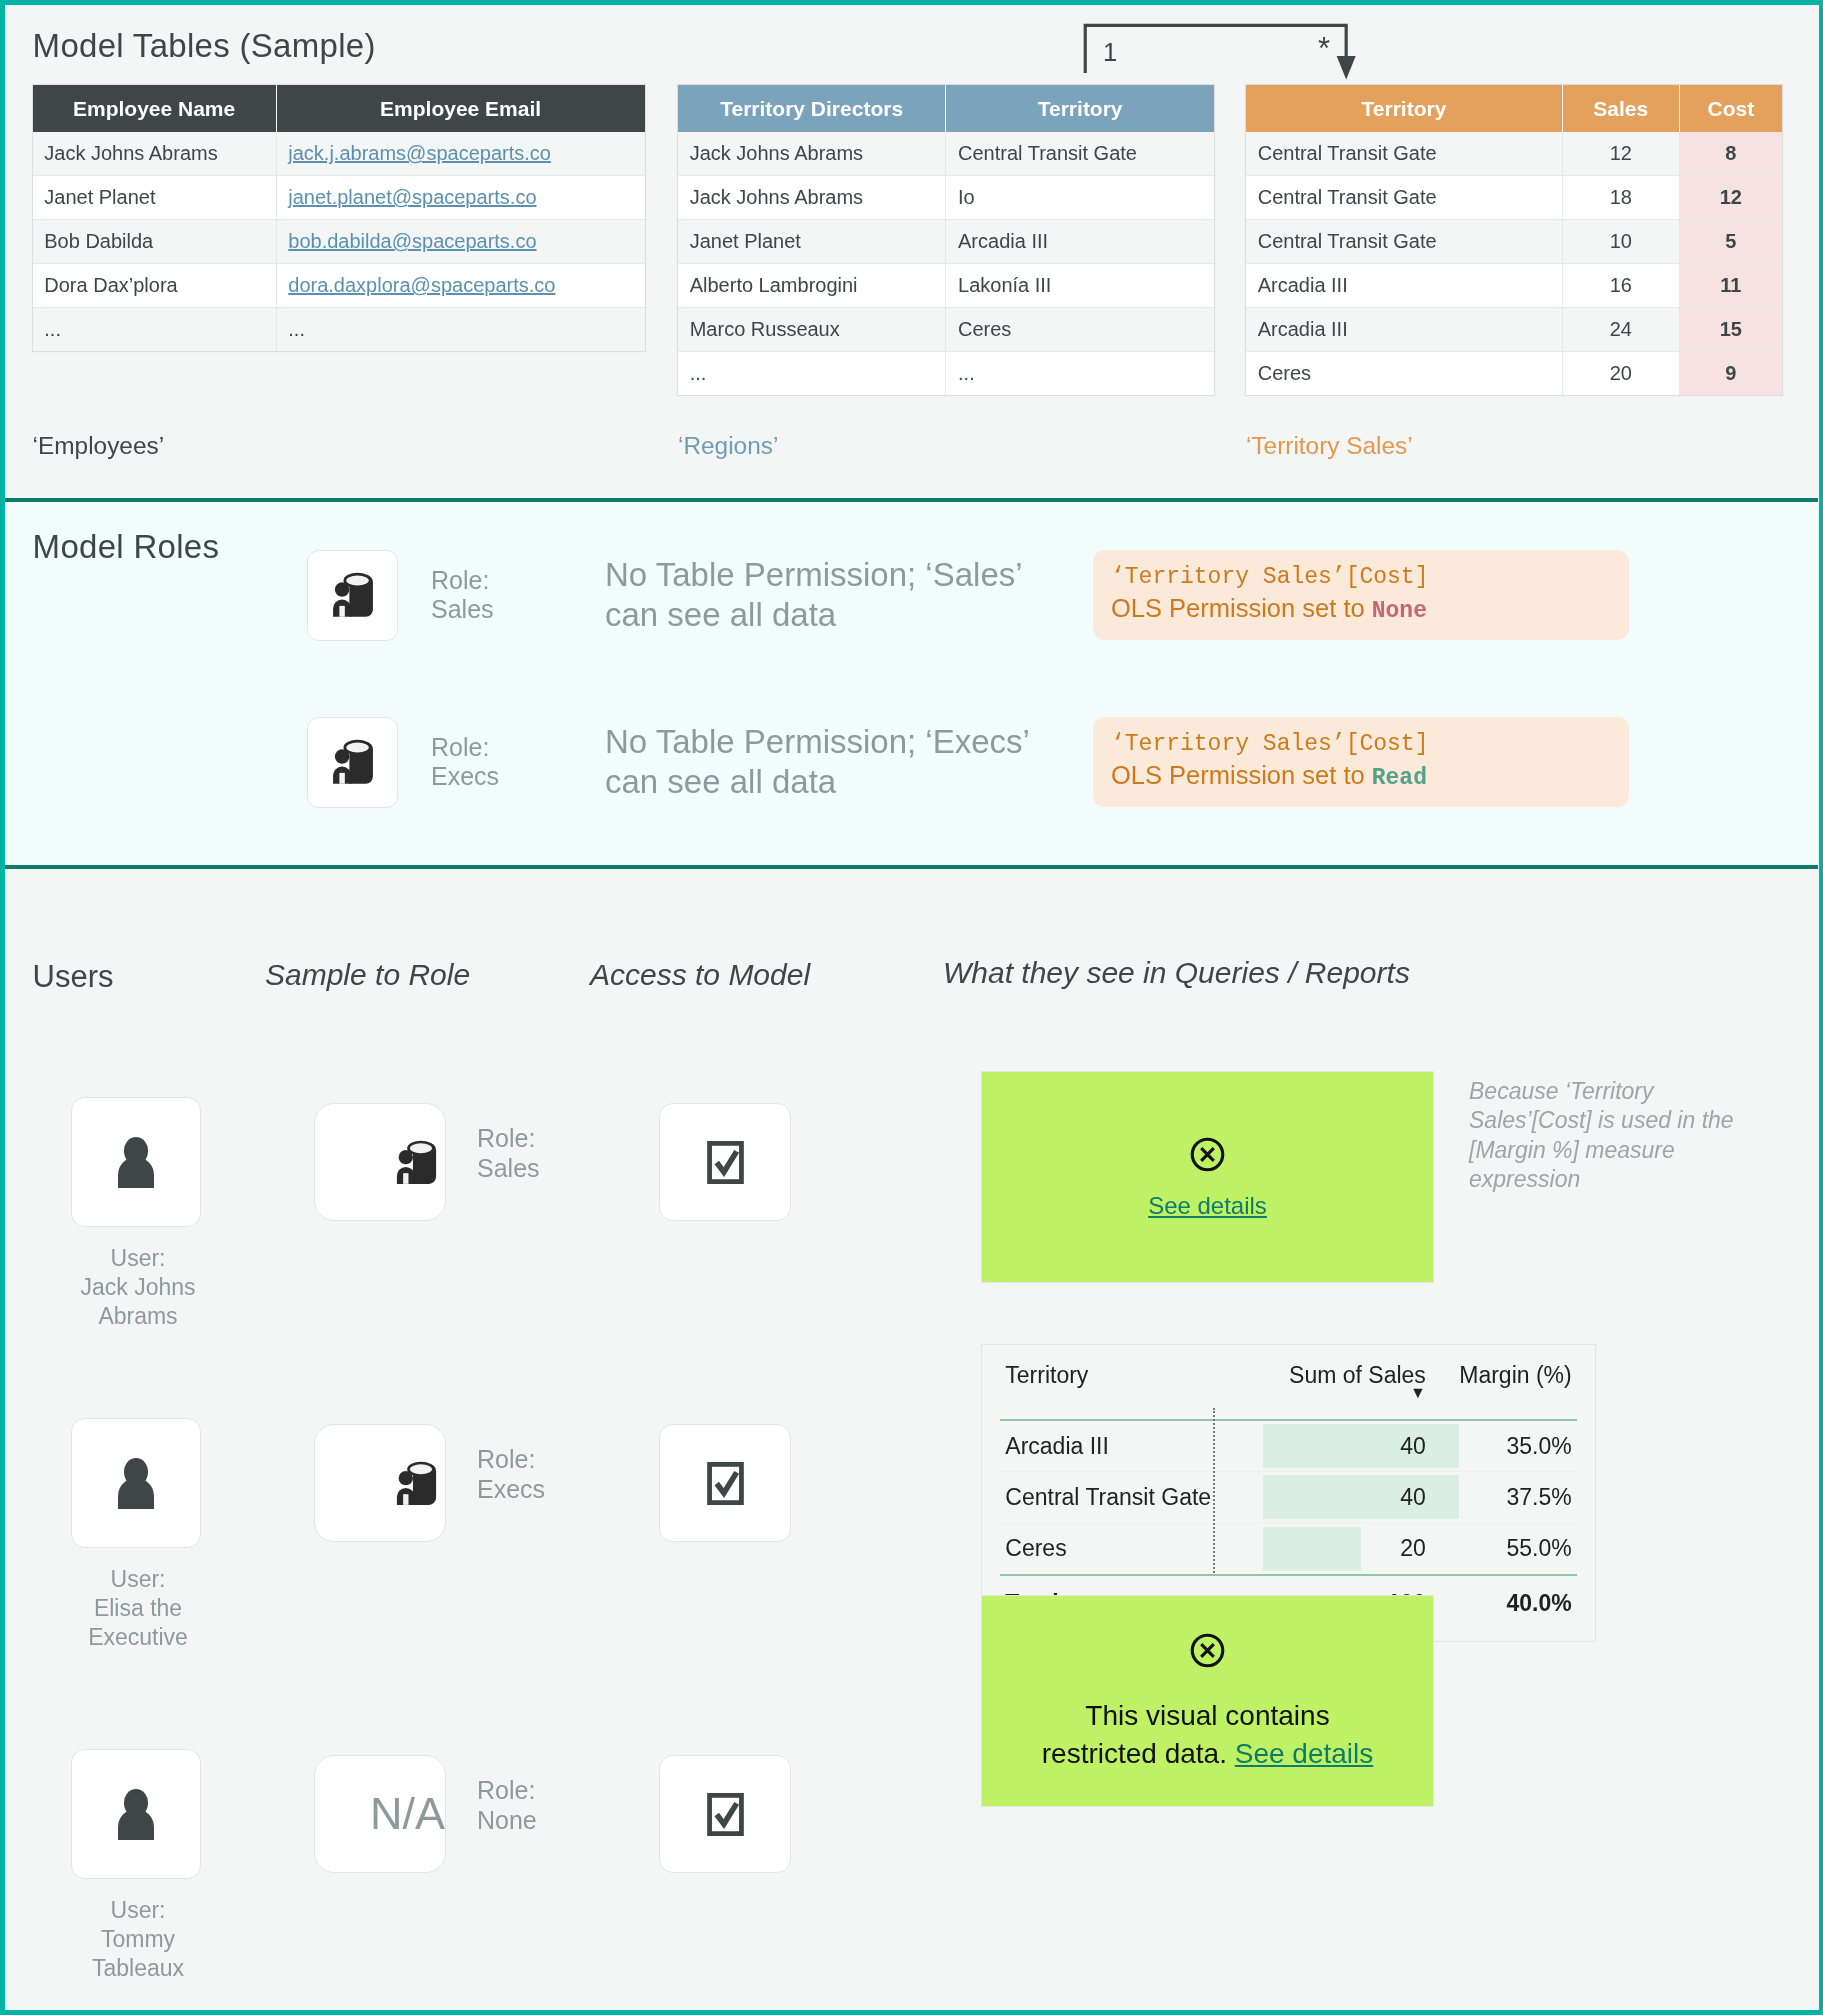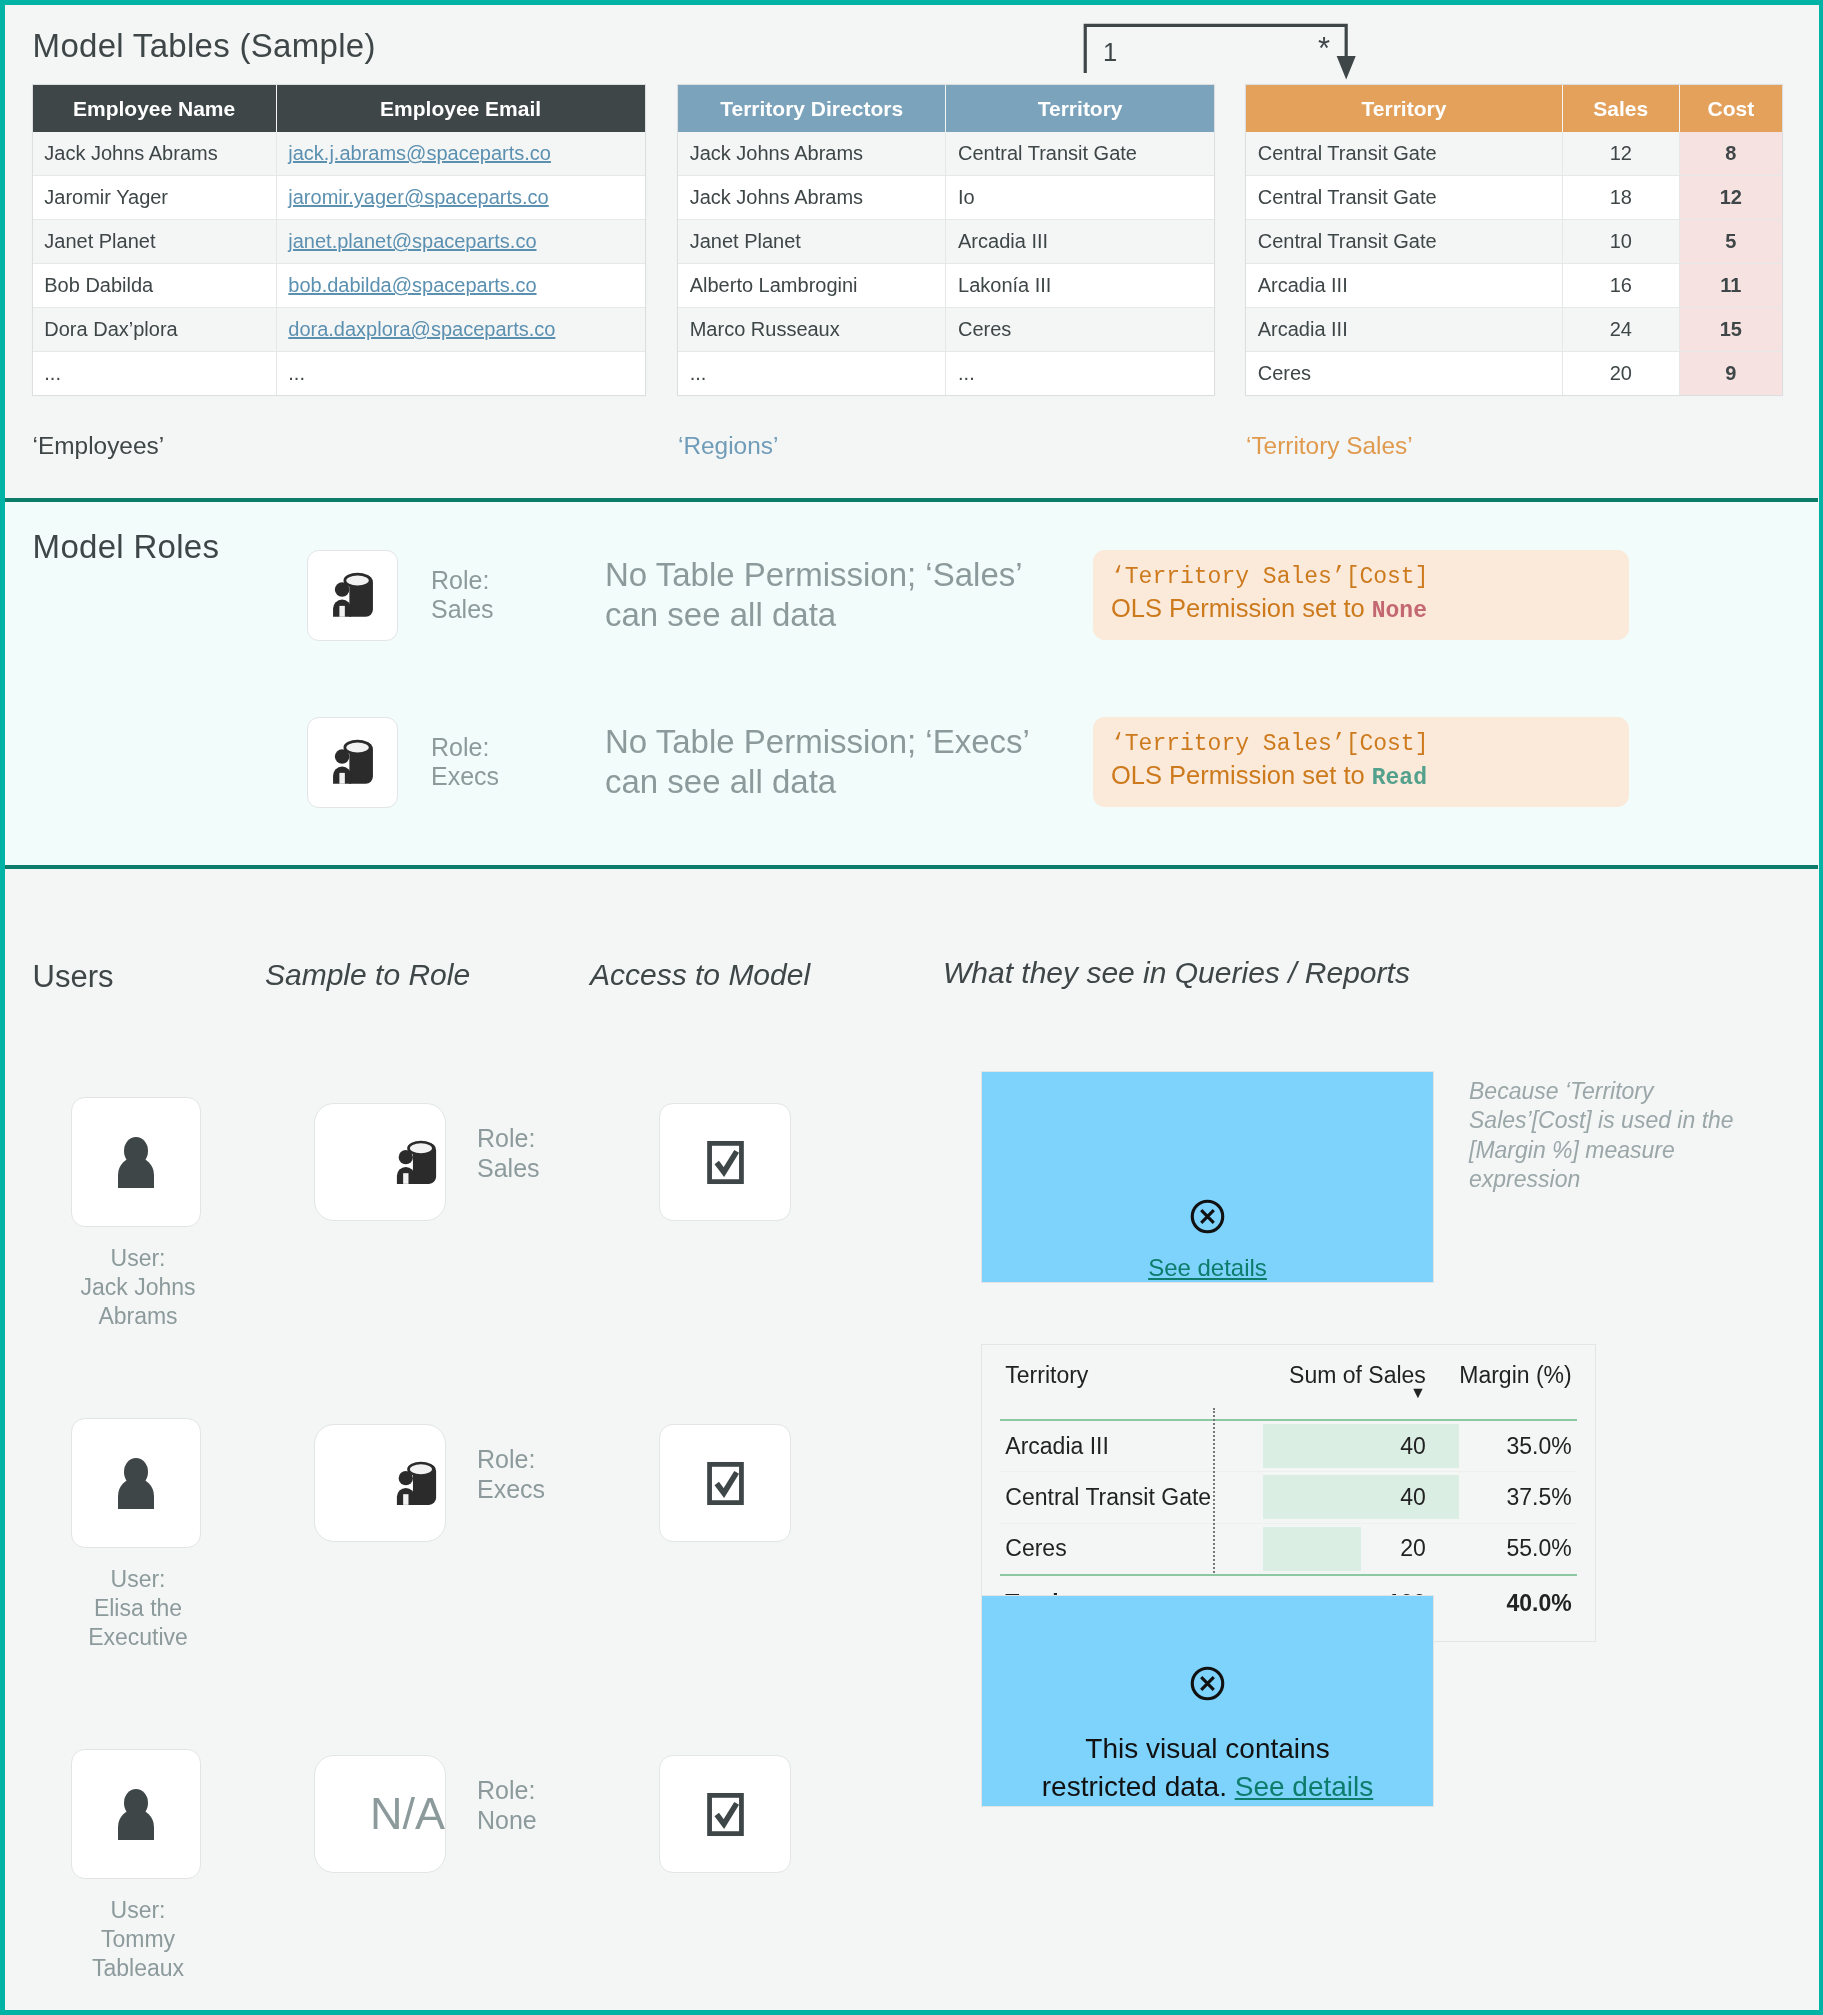--- a/index.html
+++ b/index.html
@@ -169,24 +169,24 @@
   }
   .access-card {
     position: absolute; left: 654px; top: 6.4px;
     width: 132px; height: 118px; background: #ffffff;
     border: 1.6px solid #e2e4e5; border-radius: 13.8px;
     display: flex; align-items: center; justify-content: center;
   }
 
   
   .visual-panel {
-    position: absolute; background: #7dd3fc;
+    position: absolute; background: #bef264;
     border: 1.6px solid #e2e4e5;
     display: flex; flex-direction: column;
-    align-items: center; justify-content: flex-end;
+    align-items: center; justify-content: center;
   }
   #visual-0 { left: 976px; top: -26.5px; width: 453px; height: 212px; }
   #visual-2 { left: 976px; top: -154px; width: 453px; height: 212px; }
   .vis-msg { font-size: 28px; color: #111; text-align: center; line-height: 1.35; margin-top: 25px; width: 339px;}
   .see-details { color: #0e7c6b; text-decoration: underline; }
   .vis-link { font-size: 24px; margin-top: 16px; }
 
   .note-text {
     position: absolute; left: 1464px; top: -20px; width: 313px;
     font-style: italic; font-size: 23px; color: #9aa6a8; line-height: 1.28;
@@ -240,24 +240,20 @@
       <thead>
           <tr>
         <th class="th-dark">Employee Name</th>
         <th class="th-dark">Employee Email</th>
       </tr>
         </thead>
       <tbody>
         <tr>
           <td>Jack Johns Abrams</td>
           <td class="lnk">jack.j.abrams@spaceparts.co</td>
-        </tr>
-        <tr>
-          <td>Jaromir Yager</td>
-          <td class="lnk">jaromir.yager@spaceparts.co</td>
         </tr>
         <tr>
           <td>Janet Planet</td>
           <td class="lnk">janet.planet@spaceparts.co</td>
         </tr>
         <tr>
           <td>Bob Dabilda</td>
           <td class="lnk">bob.dabilda@spaceparts.co</td>
         </tr>
         <tr>

